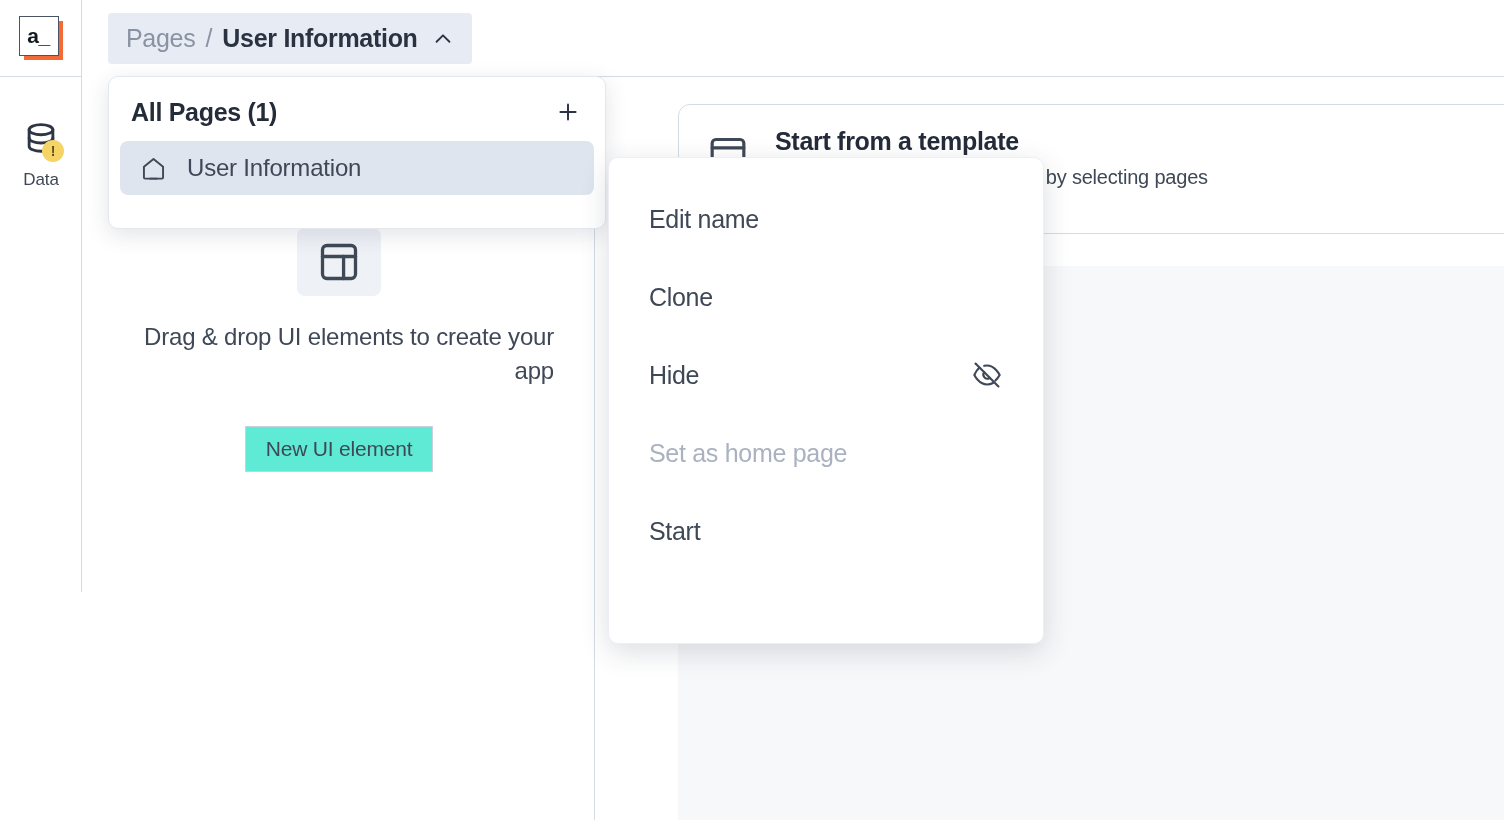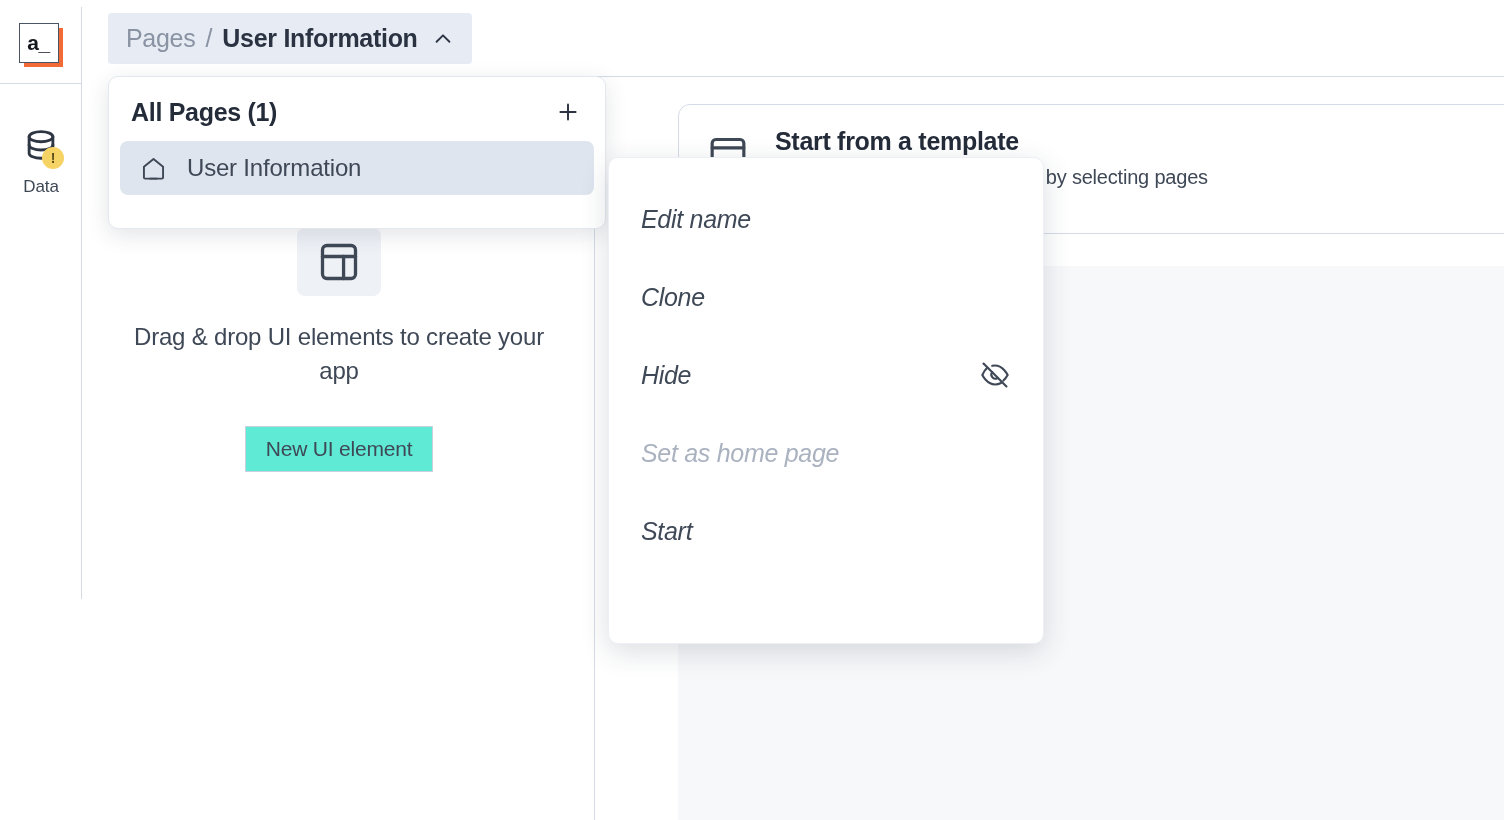--- a/index.html
+++ b/index.html
@@ -12,21 +12,20 @@
   }
   #app { position: relative; width: 1504px; height: 820px; }
 
   
   .rail {
     position: absolute; left: 0; top: 0;
     width: 82px; height: 592px;
     background: #ffffff;
     border-right: 1px solid #d5dbe6;
     z-index: 40;
-    margin-top: 7px;
   }
   .rail-logo-wrap {
     height: 77px;
     border-bottom: 1px solid #d5dbe6;
     display: flex; align-items: center; justify-content: center;
   }
   .logo {
     position: relative; width: 44px; height: 44px;
   }
   .logo-shadow {
@@ -89,21 +88,21 @@
   }
   .empty-icon-box {
     width: 84px; height: 68px;
     background: #eef1f6;
     border-radius: 8px;
     display: flex; align-items: center; justify-content: center;
   }
   .empty-text {
     margin-top: 24px;
     width: 430px;
-    text-align: center;
+    text-align: right;
     font-size: 24px;
     line-height: 34px;
     color: #3f4856;
     letter-spacing: -0.2px;
   }
   .new-ui-btn {
     margin-top: 38px;
     padding: 10px 20px;
     border: 1px solid #c9d1de;
     border-radius: 0;
@@ -221,26 +220,25 @@
     background: #ffffff;
     border: 1px solid #eceff4;
     border-radius: 10px;
     box-shadow: 0 8px 28px rgba(40,50,70,0.16);
     z-index: 80;
     padding-top: 22px;
   }
   .ctx-item {
     height: 78px;
     display: flex; align-items: center; justify-content: space-between;
-    padding: 0 32px;
+    padding: 0 40px;
     font-size: 25px;
     color: #3f4856;
     letter-spacing: -0.3px;
     cursor: pointer;
-    font-style: italic;
   }
   .ctx-item.disabled { color: #aab2c0; cursor: default; }
   .ctx-item-icon { display: flex; align-items: center; }
 
   svg { display: block; }
 </style>
 </head>
 <body>
 
 <div id="app">

